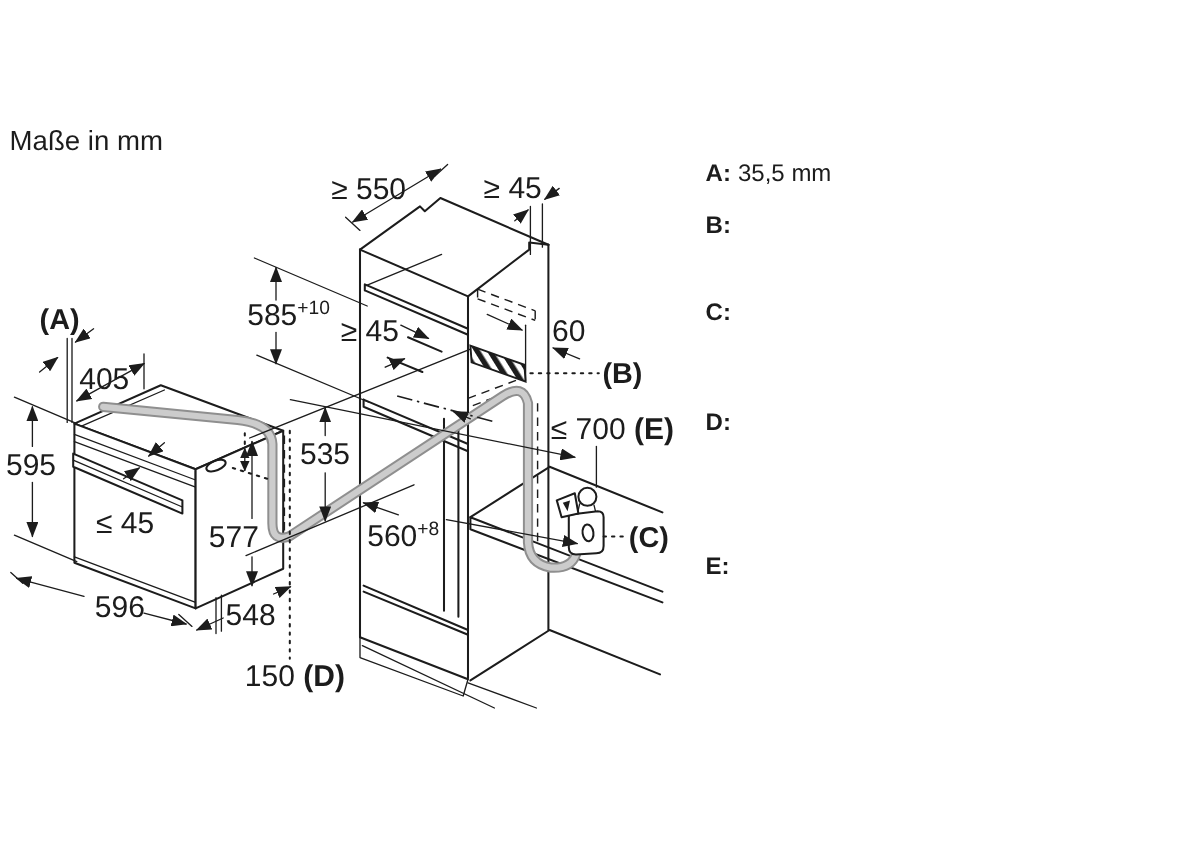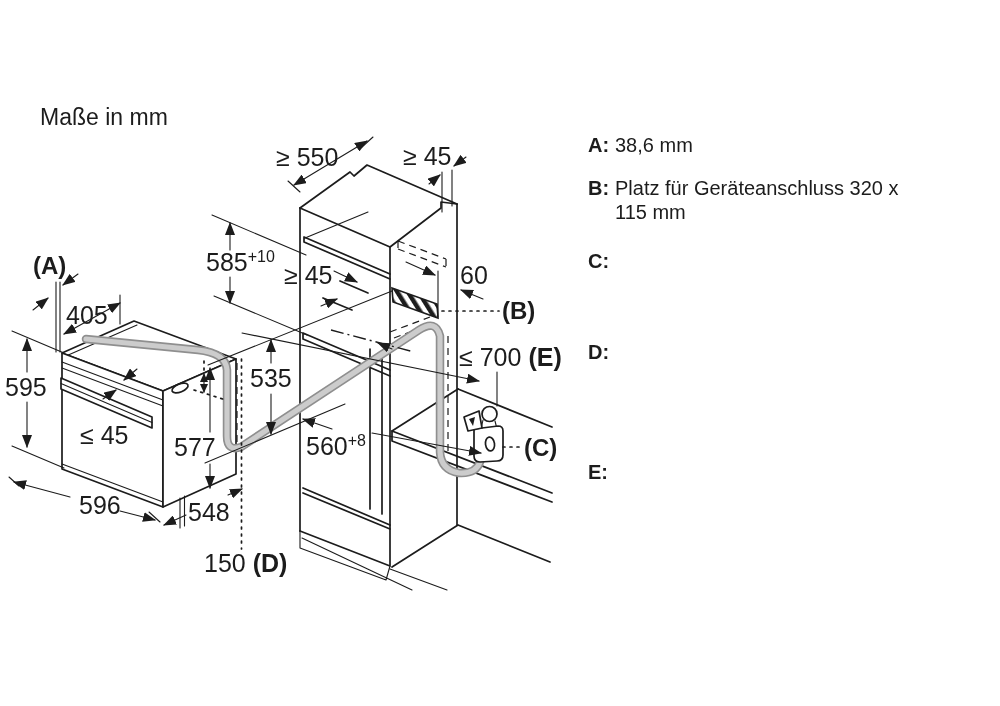--- a/index.html
+++ b/index.html
@@ -1,18 +1,18 @@
 <!DOCTYPE html>
 <html><head>
 <meta charset="utf-8">
 <style>
   html,body{margin:0;padding:0;background:#fff;}
   #stage{position:relative;width:1000px;height:706px;background:#fff;overflow:hidden;
          font-family:"Liberation Sans",sans-serif;color:#1c1c1c;}
-  #title{position:absolute;left:8px;top:104px;font-size:23px;color:#1c1c1c;margin-left:32px;}
+  #title{position:absolute;left:8px;top:104px;font-size:23px;color:#1c1c1c;}
   svg{position:absolute;left:0;top:0;}
   svg text{font-family:"Liberation Sans",sans-serif;fill:#1c1c1c;}
   .obj{stroke:#1c1c1c;stroke-width:1.7;fill:none;stroke-linejoin:round;stroke-linecap:round;}
   .objf{stroke:#1c1c1c;stroke-width:1.7;fill:#ffffff;stroke-linejoin:round;}
   .thin{stroke:#1c1c1c;stroke-width:1.1;fill:none;stroke-linecap:round;}
   .dash{stroke:#1c1c1c;stroke-width:1.2;fill:none;stroke-dasharray:7 5;}
   .dot{stroke:#1c1c1c;stroke-width:1.7;fill:none;stroke-dasharray:2 5;stroke-linecap:round;}
   .dashdot{stroke:#1c1c1c;stroke-width:1.4;fill:none;stroke-dasharray:13 4 2 4;}
   .hoseEdge{stroke:#8f8f8f;stroke-width:8.5;fill:none;stroke-linejoin:round;stroke-linecap:round;}
   .hoseFill{stroke:#cccccc;stroke-width:5.2;fill:none;stroke-linejoin:round;stroke-linecap:round;}
@@ -196,25 +196,24 @@
       <text class="btxt" x="502" y="319">(B)</text>
       <text class="dtxt" x="306" y="455"><tspan>560</tspan><tspan dy="-9" font-size="16">+8</tspan></text>
       <text class="dtxt" x="459" y="366"><tspan>≤ 700</tspan><tspan dx="7" font-weight="bold">(E)</tspan></text>
       <text class="btxt" x="524" y="456">(C)</text>
     </g>
   </svg>
 
   <div id="legend">
     <div class="lentry" style="top:133px">
       <div class="lkey">A:</div>
-      <div class="ltext">38,6 mm</div>
+      <div class="ltext">35,5 mm</div>
     </div>
     <div class="lentry" style="top:176px">
       <div class="lkey">B:</div>
-      <div class="ltext">Platz für Geräteanschluss 320 x 115 mm</div>
     </div>
     <div class="lentry" style="top:249px">
       <div class="lkey">C:</div>
     </div>
     <div class="lentry" style="top:340px">
       <div class="lkey">D:</div>
     </div>
     <div class="lentry" style="top:460px">
       <div class="lkey">E:</div>
     </div>

